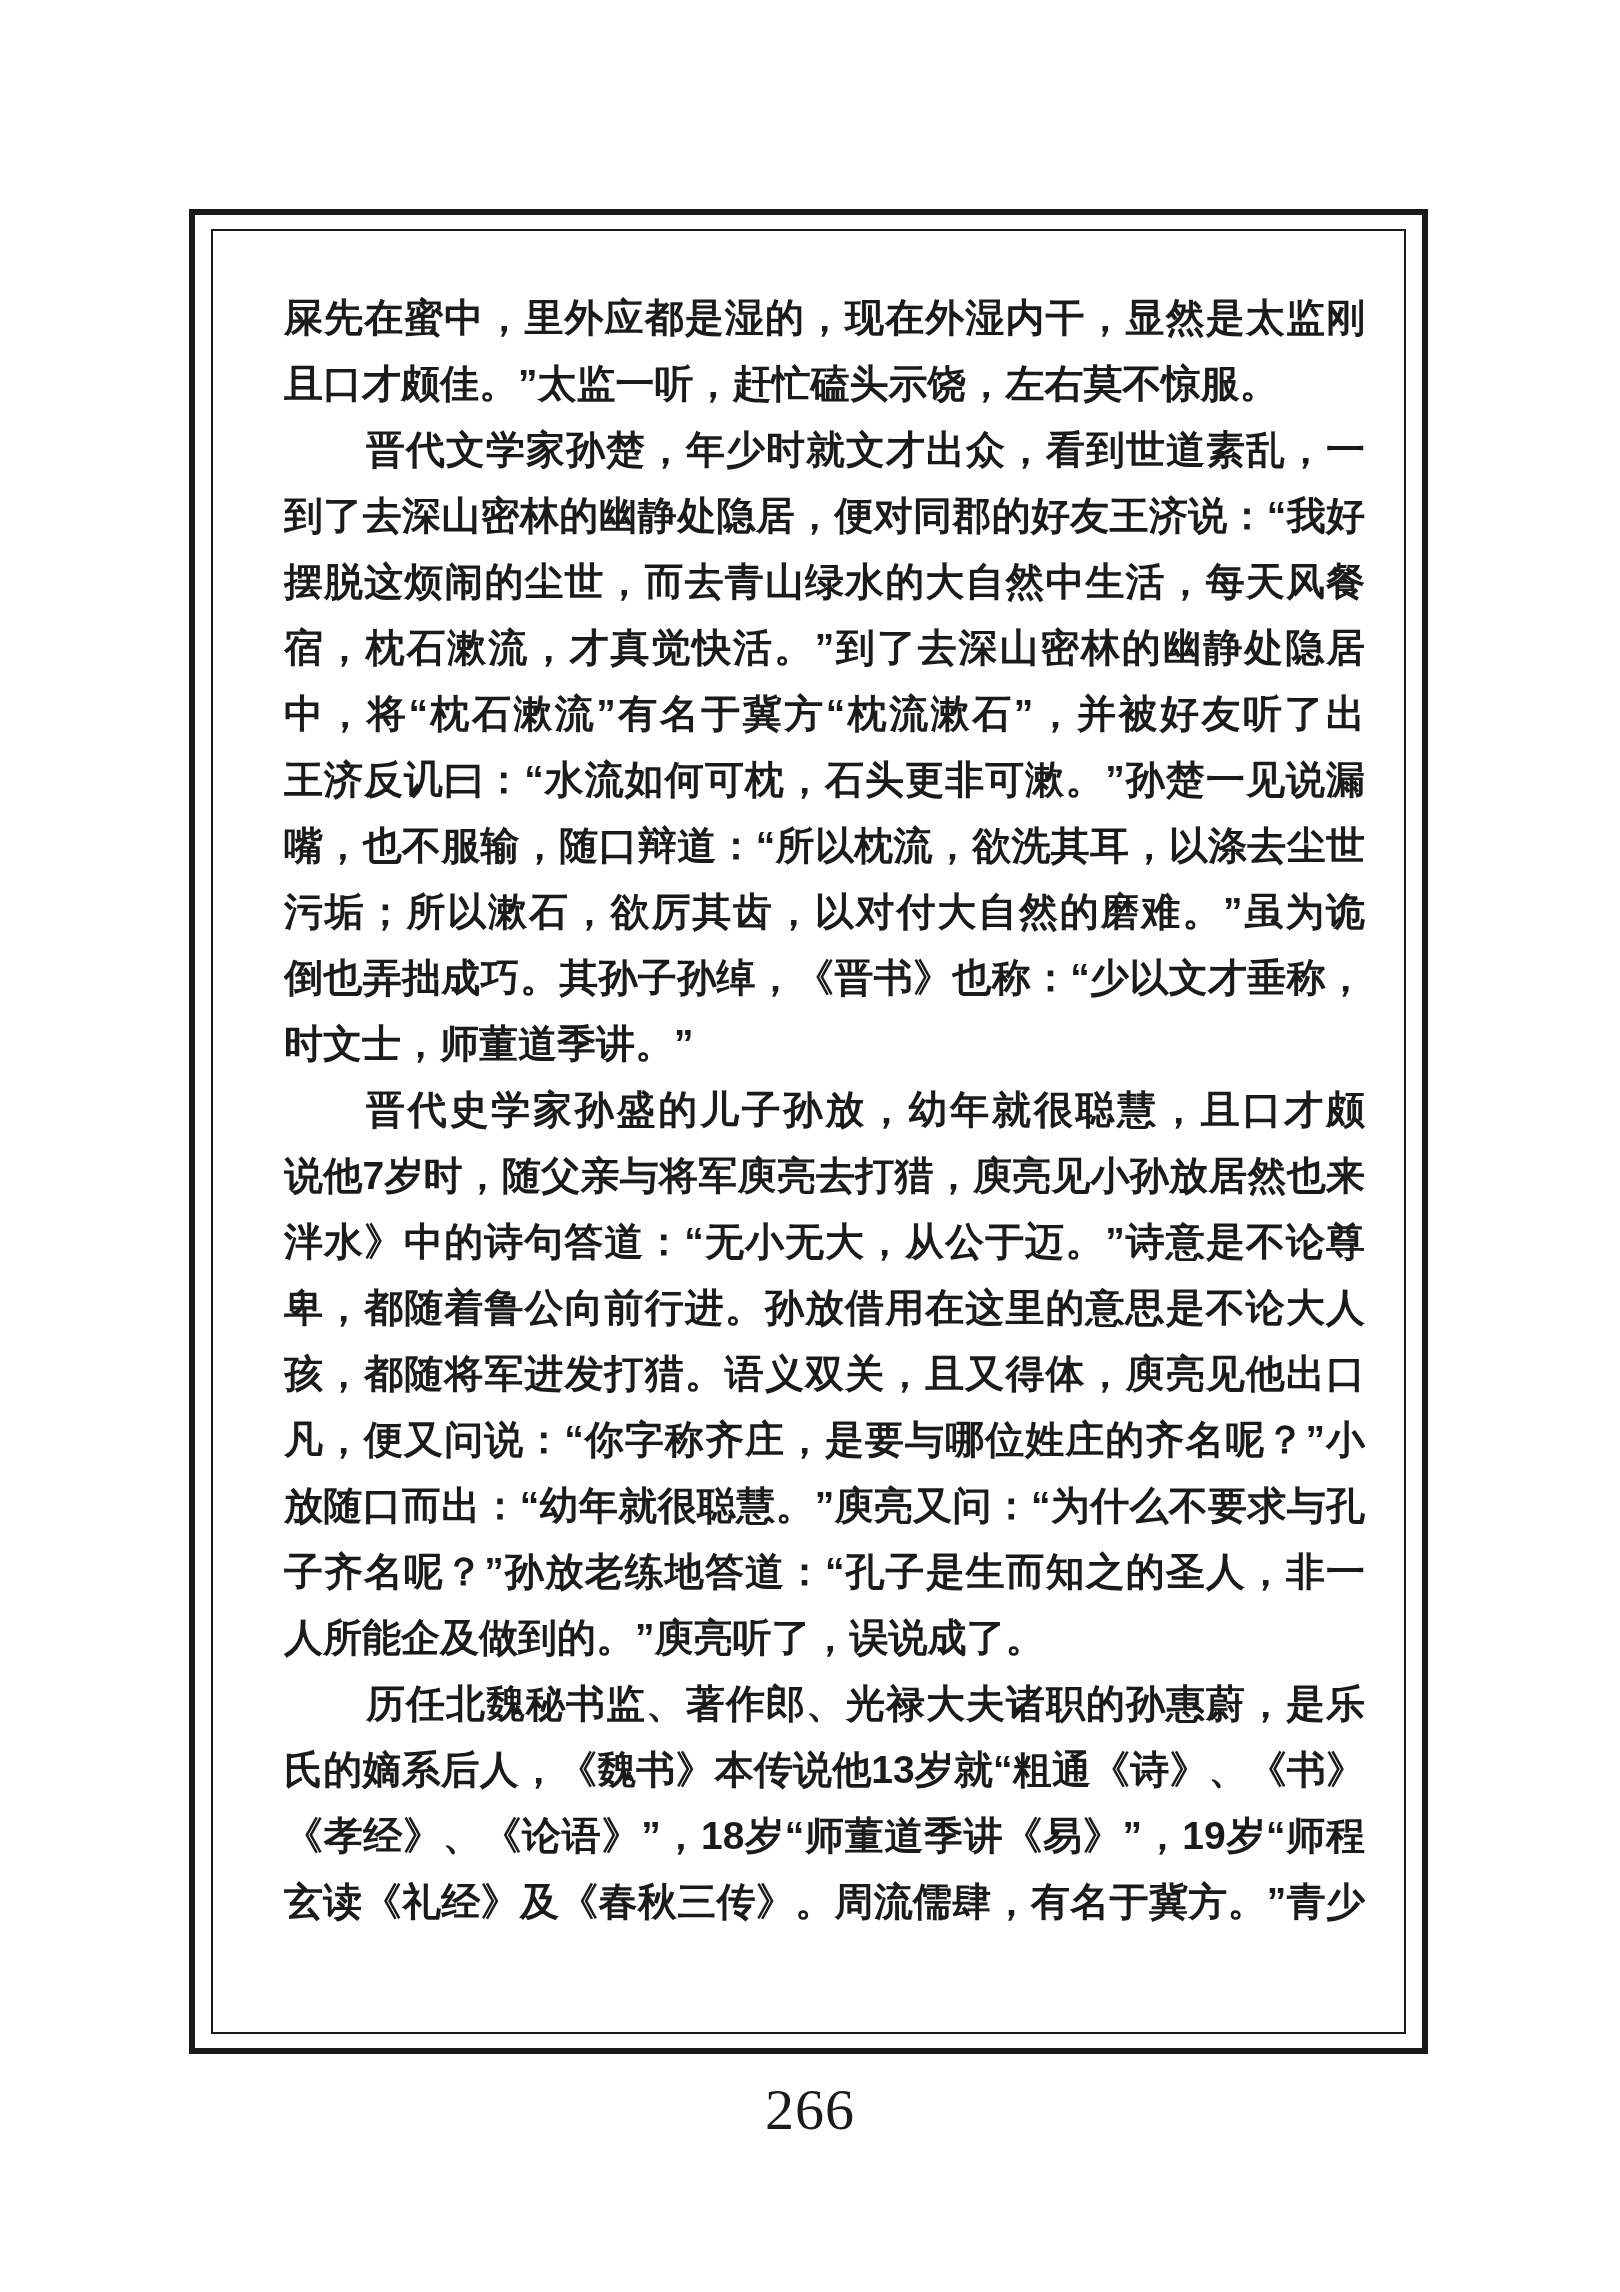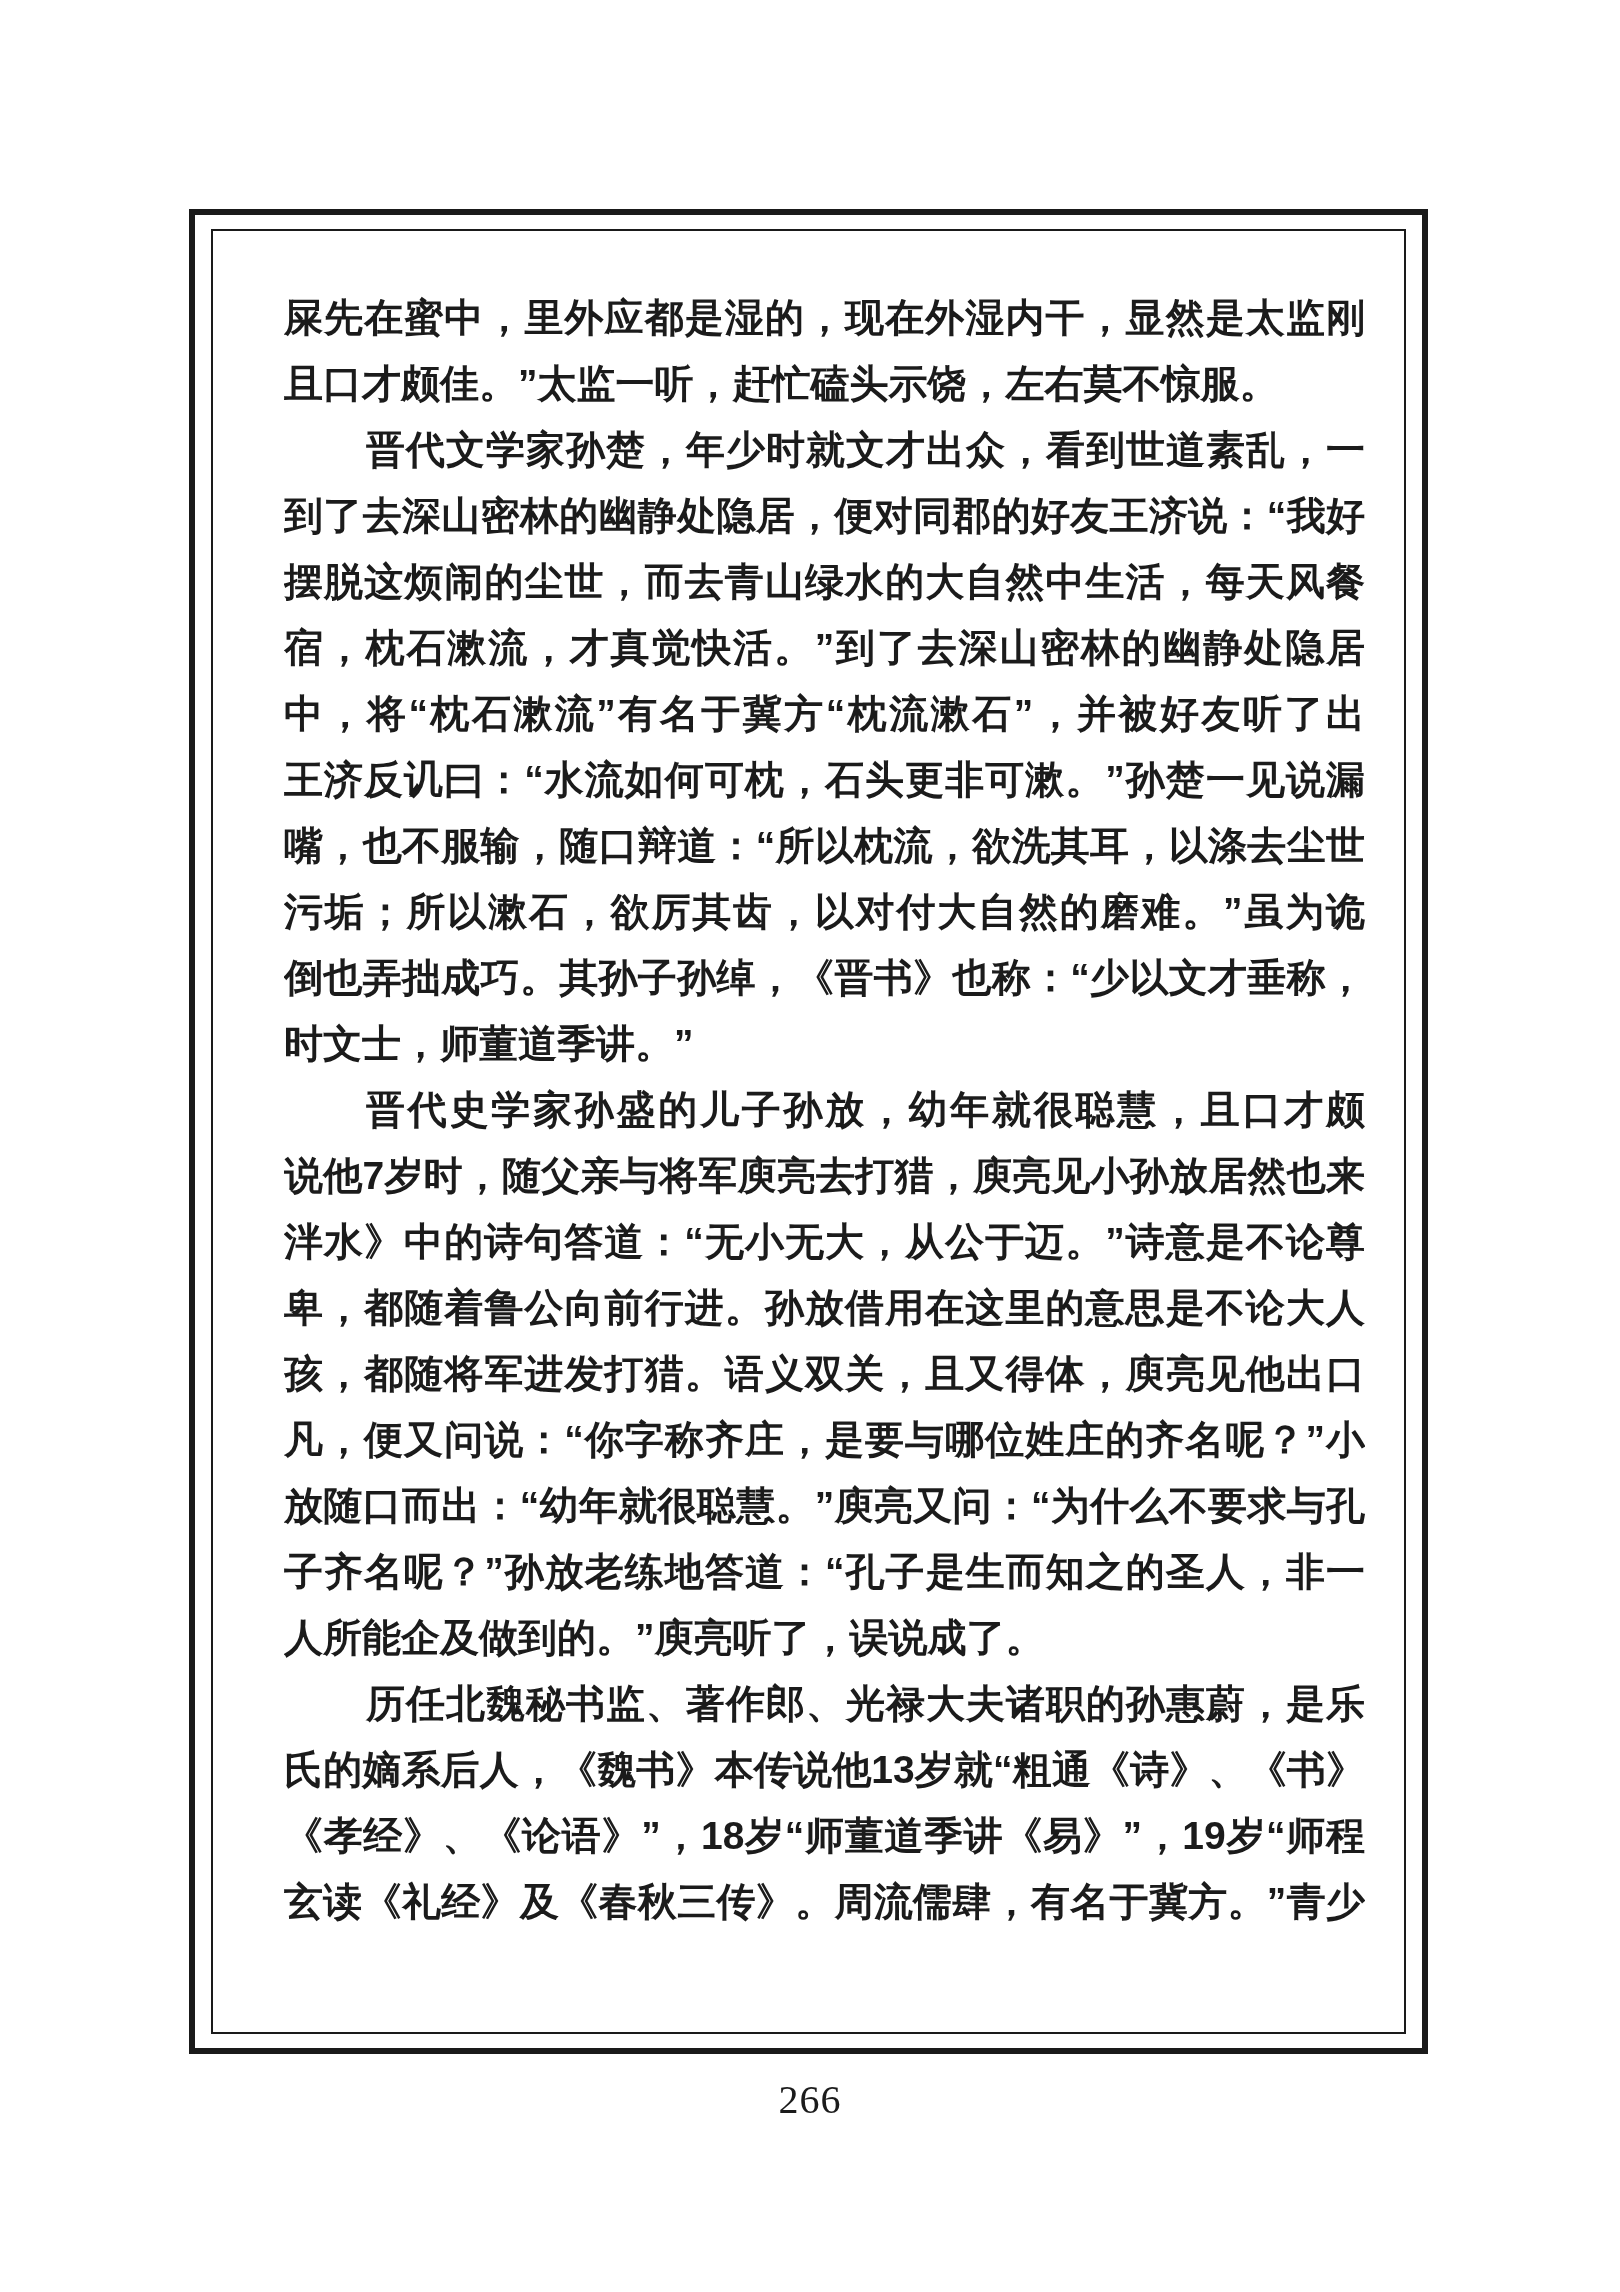--- a/index.html
+++ b/index.html
@@ -60,21 +60,21 @@
     text-indent: 82px;
   }
   
   .page-number {
     position: absolute;
     left: 0;
     right: 0;
     top: 2076px;
     text-align: center;
     font-family: "Liberation Serif", serif;
-    font-size: 40px;
+    font-size: 58px;
     font-weight: 400;
     color: #1b1b1b;
     letter-spacing: 1px;
   }
 </style>
 </head>
 <body>
 
 <div class="page">
 

